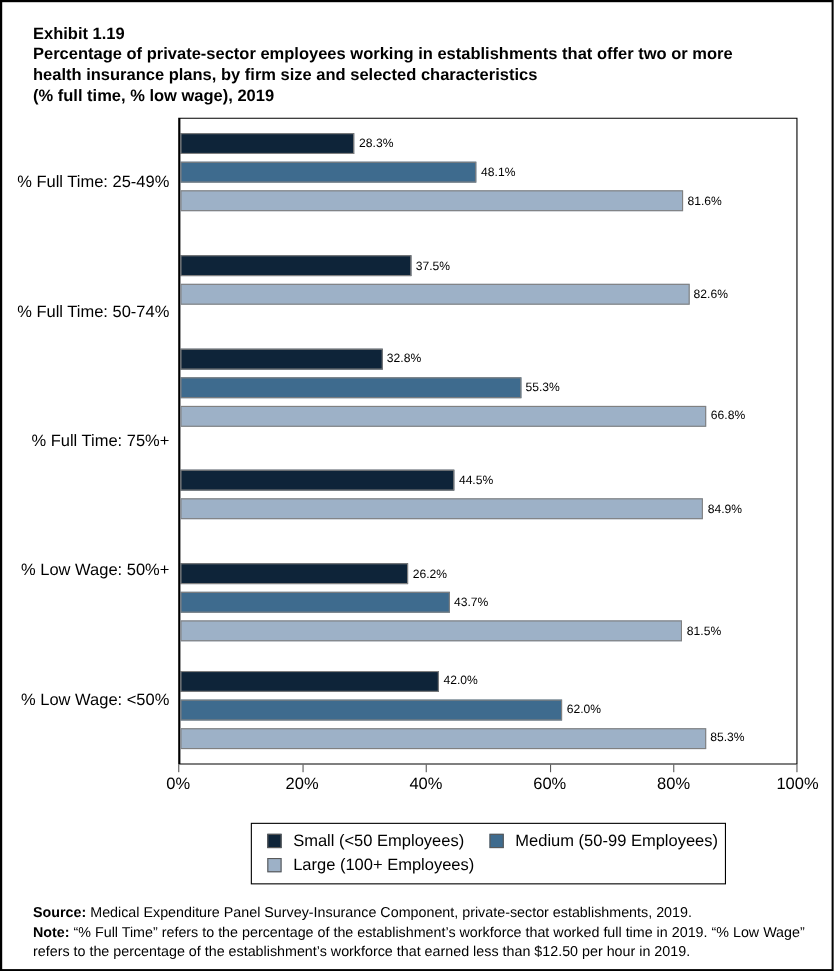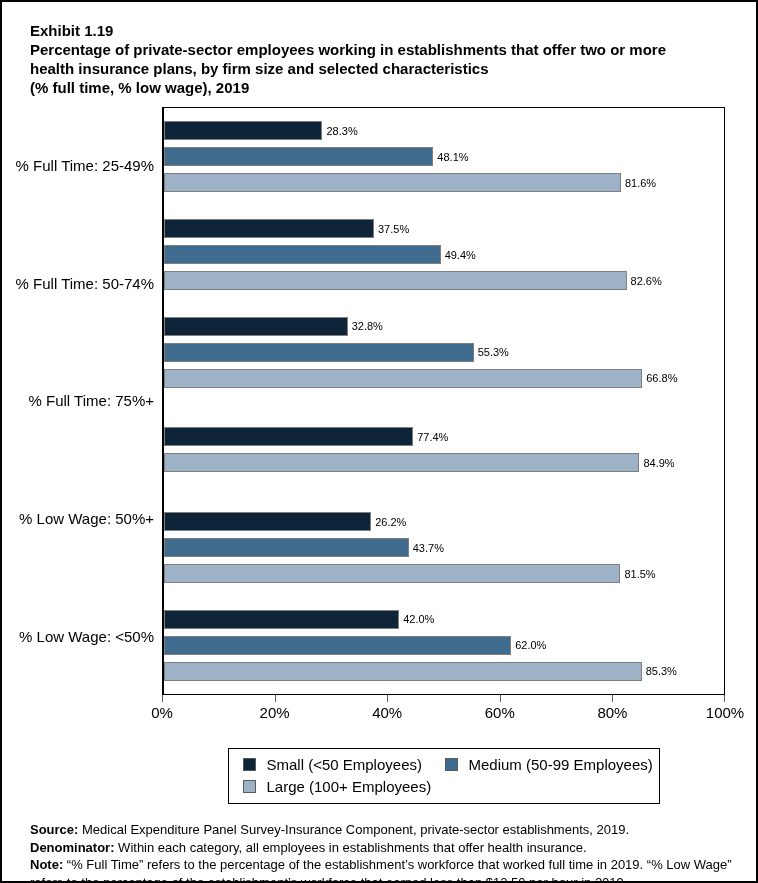--- a/index.html
+++ b/index.html
@@ -155,24 +155,20 @@
               <div class="bar" style="width: 81.6%; background: rgb(157, 177, 199);"></div>
               <span class="dlabel">81.6%</span>
             </div>
           </div>
           <div class="bar-group">
             <div class="bar-line">
               <div class="bar" style="width: 37.5%; background: rgb(14, 36, 57);"></div>
               <span class="dlabel">37.5%</span>
             </div>
             <div class="bar-line">
-              <div class="bar" style="width: 49.4%; background: rgb(62, 107, 142);"></div>
-              <span class="dlabel">49.4%</span>
-            </div>
-            <div class="bar-line">
               <div class="bar" style="width: 82.6%; background: rgb(157, 177, 199);"></div>
               <span class="dlabel">82.6%</span>
             </div>
           </div>
           <div class="bar-group">
             <div class="bar-line">
               <div class="bar" style="width: 32.8%; background: rgb(14, 36, 57);"></div>
               <span class="dlabel">32.8%</span>
             </div>
             <div class="bar-line">
@@ -180,21 +176,21 @@
               <span class="dlabel">55.3%</span>
             </div>
             <div class="bar-line">
               <div class="bar" style="width: 85.4%; background: rgb(157, 177, 199);"></div>
               <span class="dlabel">66.8%</span>
             </div>
           </div>
           <div class="bar-group">
             <div class="bar-line">
               <div class="bar" style="width: 44.5%; background: rgb(14, 36, 57);"></div>
-              <span class="dlabel">77.4%</span>
+              <span class="dlabel">44.5%</span>
             </div>
             <div class="bar-line">
               <div class="bar" style="width: 84.9%; background: rgb(157, 177, 199);"></div>
               <span class="dlabel">84.9%</span>
             </div>
           </div>
           <div class="bar-group">
             <div class="bar-line">
               <div class="bar" style="width: 37%; background: rgb(14, 36, 57);"></div>
               <span class="dlabel">26.2%</span>
@@ -251,17 +247,16 @@
           <div class="legend-item">
             <span class="legend-swatch" style="background: rgb(157, 177, 199);"></span>
             <span>Large (100+ Employees)</span>
           </div>
         </div>
     </div>
   </div>
 
   <div class="footnotes">
     <div><span class="fn-label">Source:</span><span> Medical Expenditure Panel Survey-Insurance Component, private-sector establishments, 2019.</span></div>
-    <div><span class="fn-label">Denominator:</span><span> Within each category, all employees in establishments that offer health insurance.</span></div>
     <div><span class="fn-label">Note:</span><span> “% Full Time” refers to the percentage of the establishment’s workforce that worked full time in 2019. “% Low Wage” refers to the percentage of the establishment’s workforce that earned less than $12.50 per hour in 2019.</span></div>
   </div>
 
 </div>
 
 </body></html>

